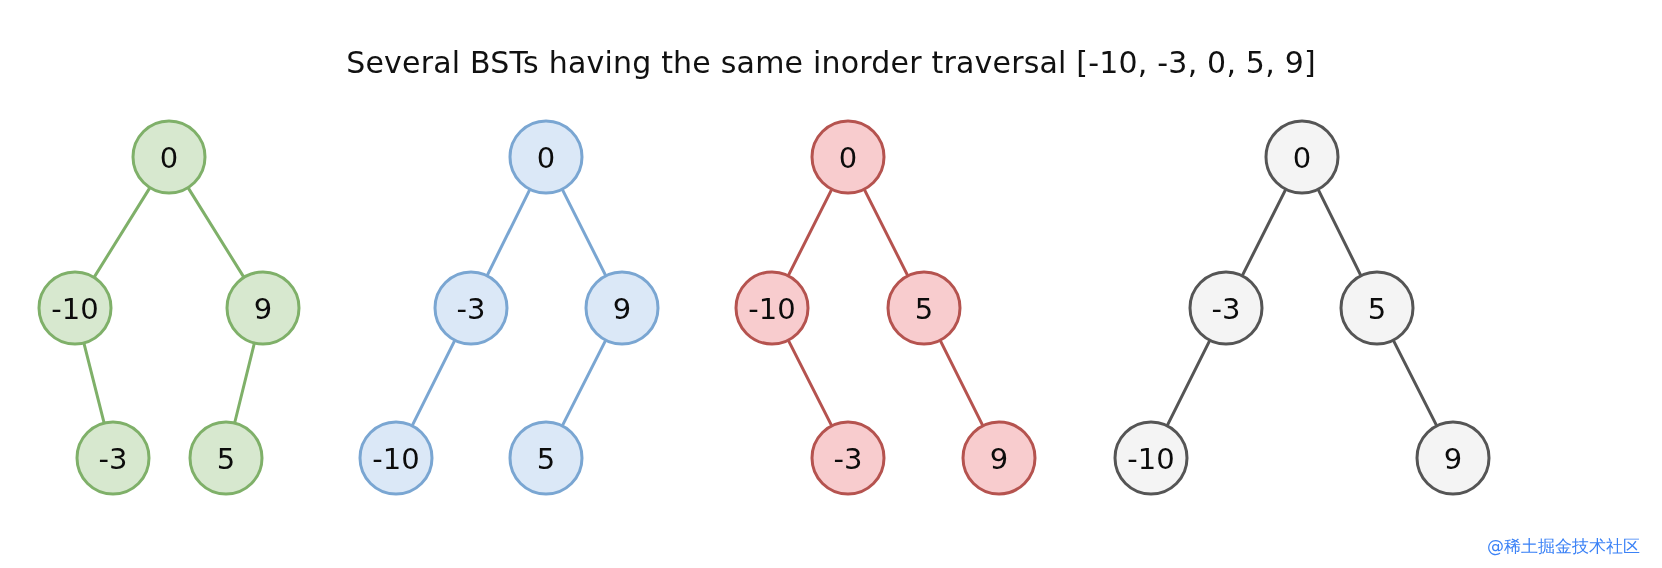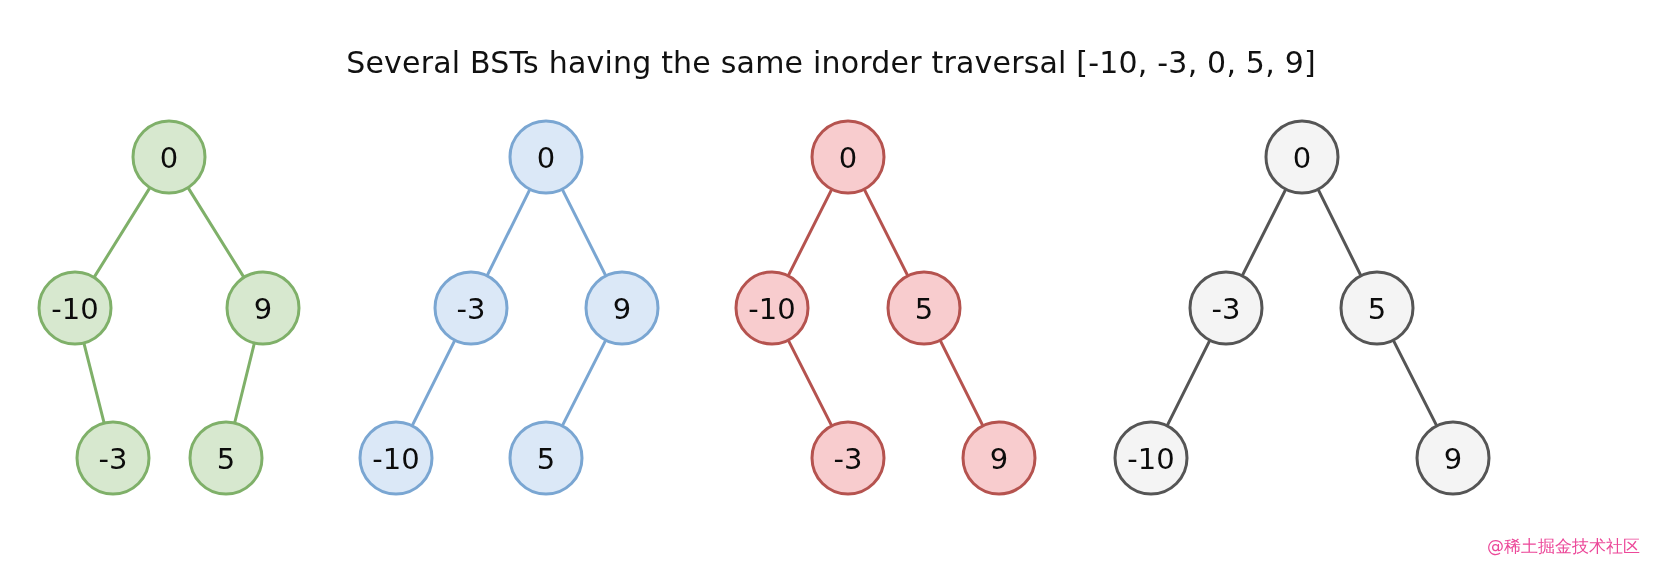--- a/index.html
+++ b/index.html
@@ -45,21 +45,21 @@
     fill: #0c0c0c;
     text-anchor: middle;
     dominant-baseline: central;
   }
   #watermark {
     position: absolute;
     right: 22px;
     bottom: 10px;
     font-family: "DejaVu Sans", sans-serif;
     font-size: 17px;
-    color: #ec4899;
+    color: #3b82f6;
     white-space: nowrap;
   }
 </style>
 </head>
 <body>
 
 <div id="figure">
 
   <div id="title">Several BSTs having the same inorder traversal [-10, -3, 0, 5, 9]</div>
 

